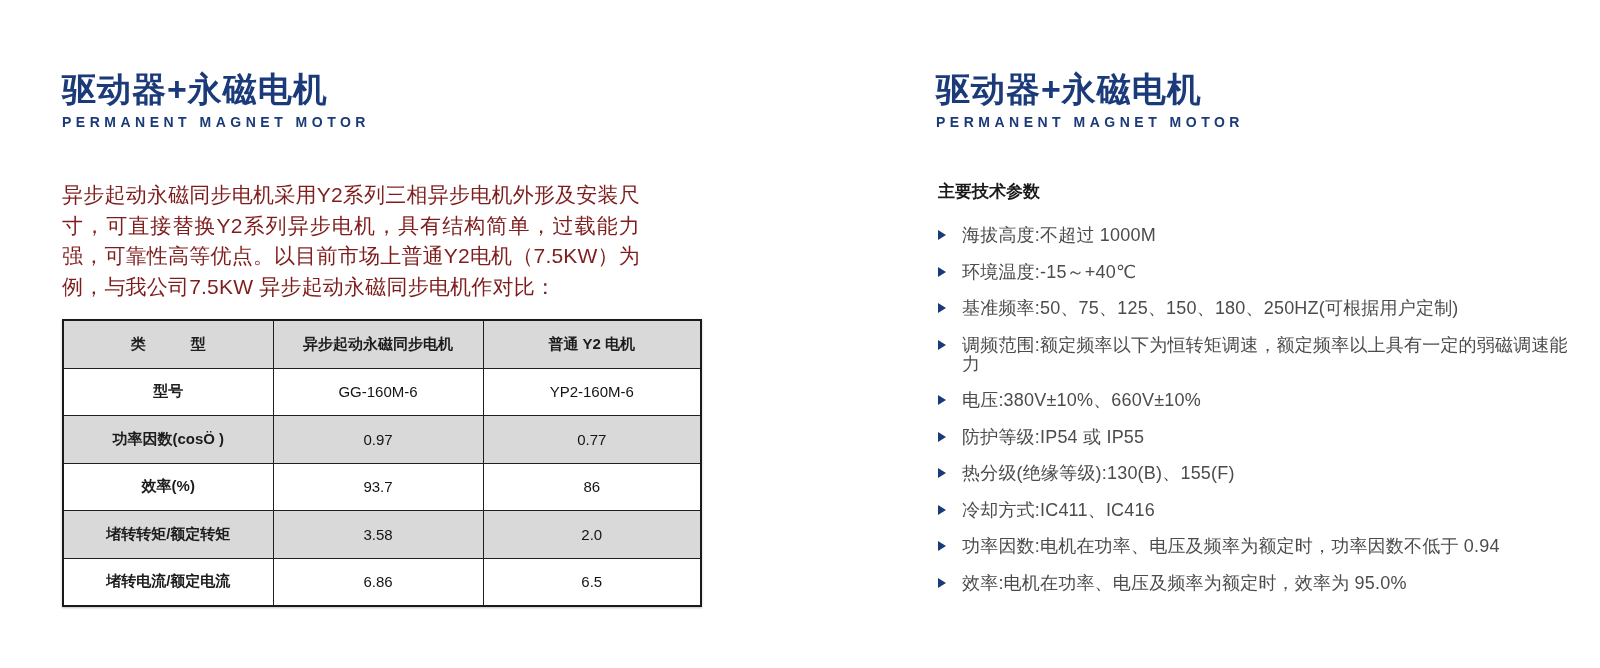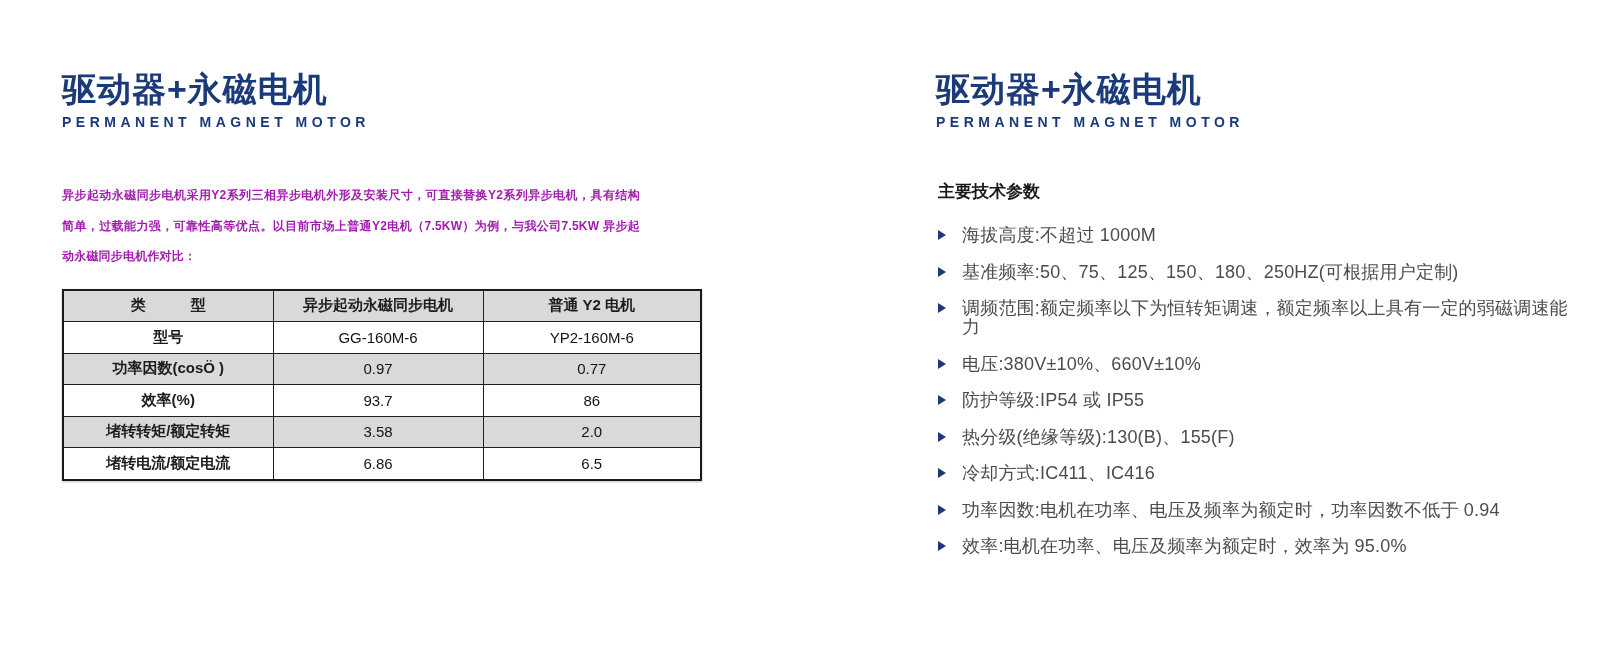--- a/index.html
+++ b/index.html
@@ -37,43 +37,43 @@
     font-size: 14px;
     line-height: 18px;
     font-weight: 800;
     letter-spacing: 4.5px;
     color: #1b3a7a;
   }
 
   .intro {
     margin: 49px 0 0 0;
     width: 578px;
-    font-size: 12px;
+    font-size: 21px;
     line-height: 30.5px;
-    font-weight: 700;
+    font-weight: 400;
     letter-spacing: 0.2px;
-    color: #a21caf;
+    color: #7f1d1d;
     text-align: justify;
   }
 
   table.cmp {
     margin-top: 17px;
     width: 638px;
     border-collapse: collapse;
     table-layout: fixed;
     border: 2px solid #1a1a1a;
     box-shadow: 0 1px 2px rgba(0,0,0,0.25);
   }
   table.cmp th, table.cmp td {
     border: 1.5px solid #1f1f1f;
     height: 30.5px;
     text-align: center;
     vertical-align: middle;
     font-size: 15px;
-    padding: 0 4px;
+    padding: 8px 4px;
   }
   table.cmp thead th {
     background: #d9d9d9;
     font-weight: 700;
     color: #1c1c1c;
     white-space: pre;
   }
   table.cmp td.lbl { font-weight: 700; color: #1c1c1c; }
   table.cmp td.val { font-weight: 400; color: #141414; }
   table.cmp tbody tr:nth-child(even) td { background: #d9d9d9; }
@@ -171,20 +171,24 @@
 
     <h2 class="section-heading">主要技术参数</h2>
 
     <ul class="specs">
       <li>
           <span class="tri"></span>
           <span class="spec-text">海拔高度:不超过 1000M</span>
         </li>
       <li>
           <span class="tri"></span>
+          <span class="spec-text">环境温度:-15～+40℃</span>
+        </li>
+      <li>
+          <span class="tri"></span>
           <span class="spec-text">基准频率:50、75、125、150、180、250HZ(可根据用户定制)</span>
         </li>
       <li>
           <span class="tri"></span>
           <span class="spec-text">调频范围:额定频率以下为恒转矩调速，额定频率以上具有一定的弱磁调速能力</span>
         </li>
       <li>
           <span class="tri"></span>
           <span class="spec-text">电压:380V±10%、660V±10%</span>
         </li>

